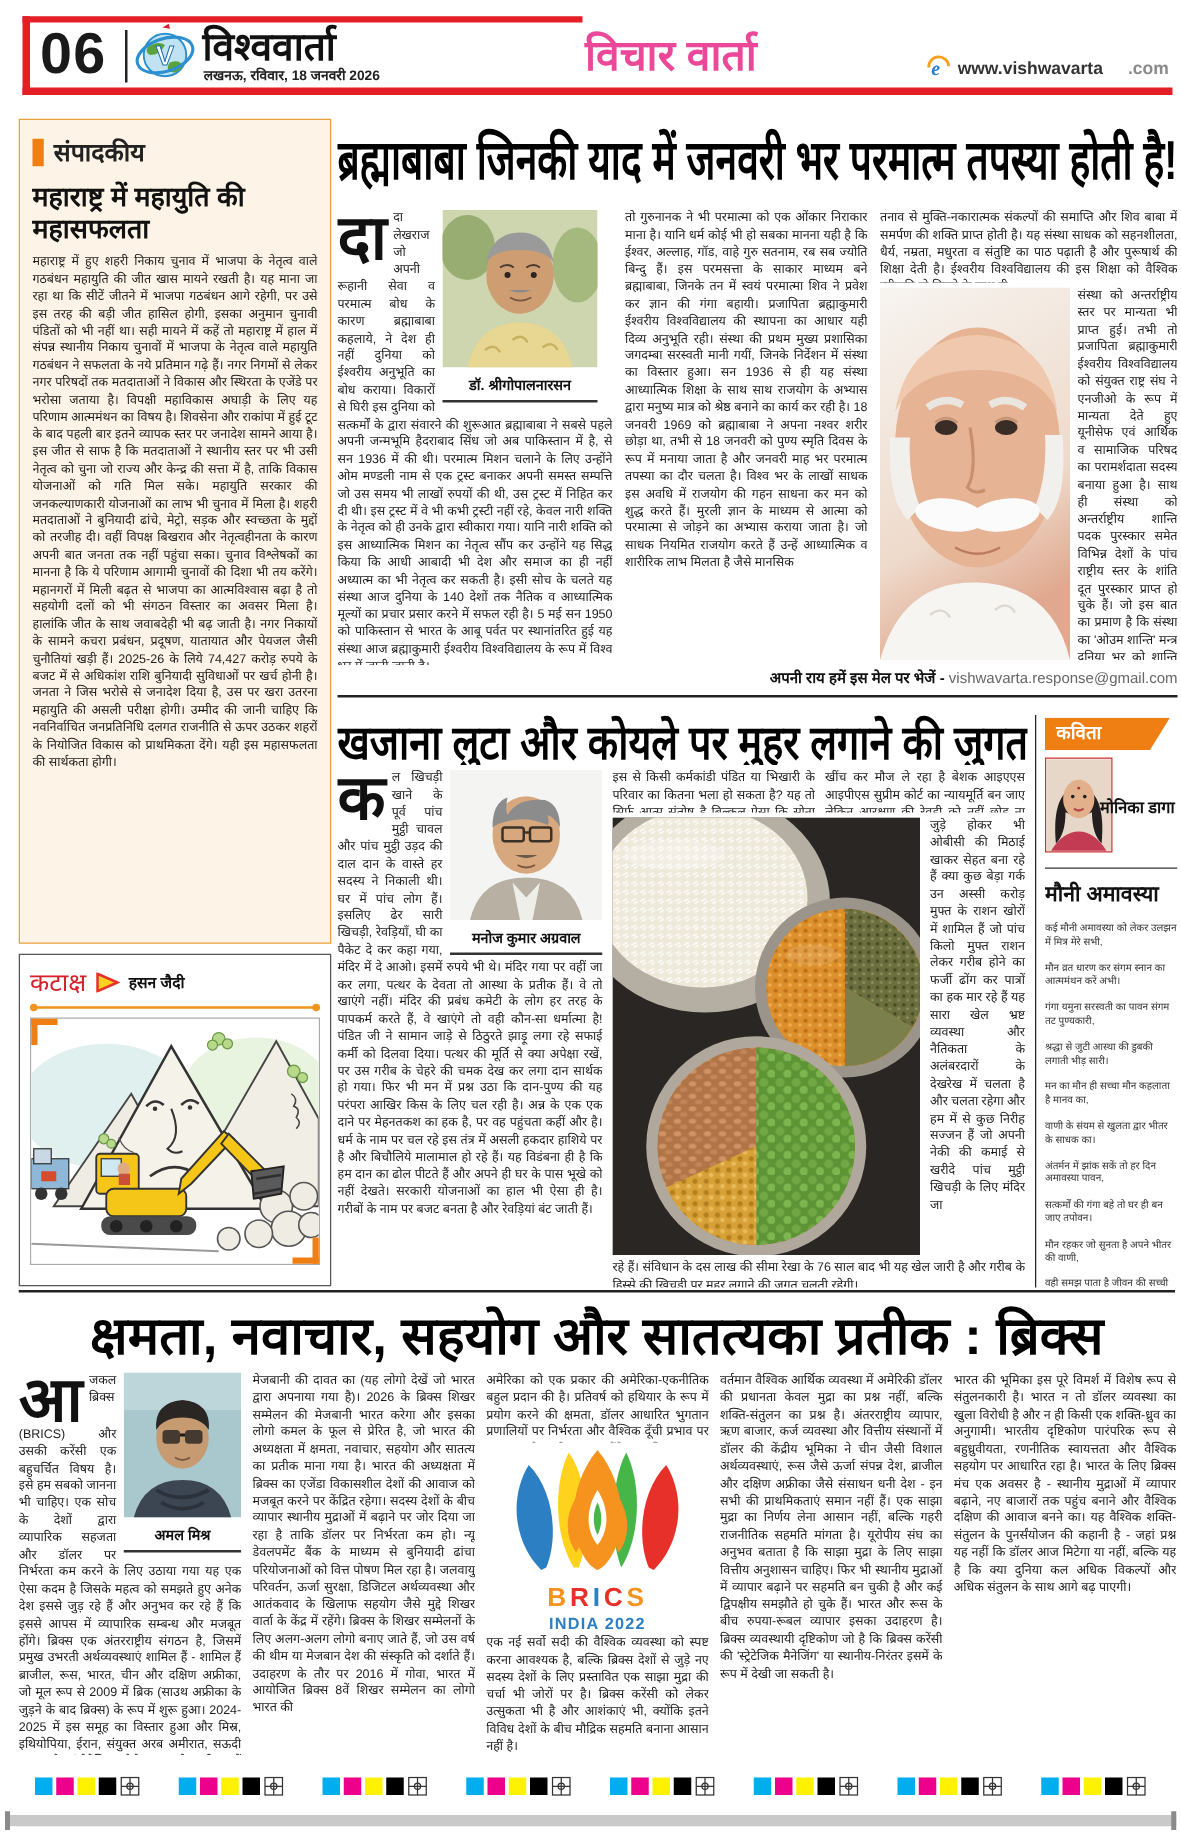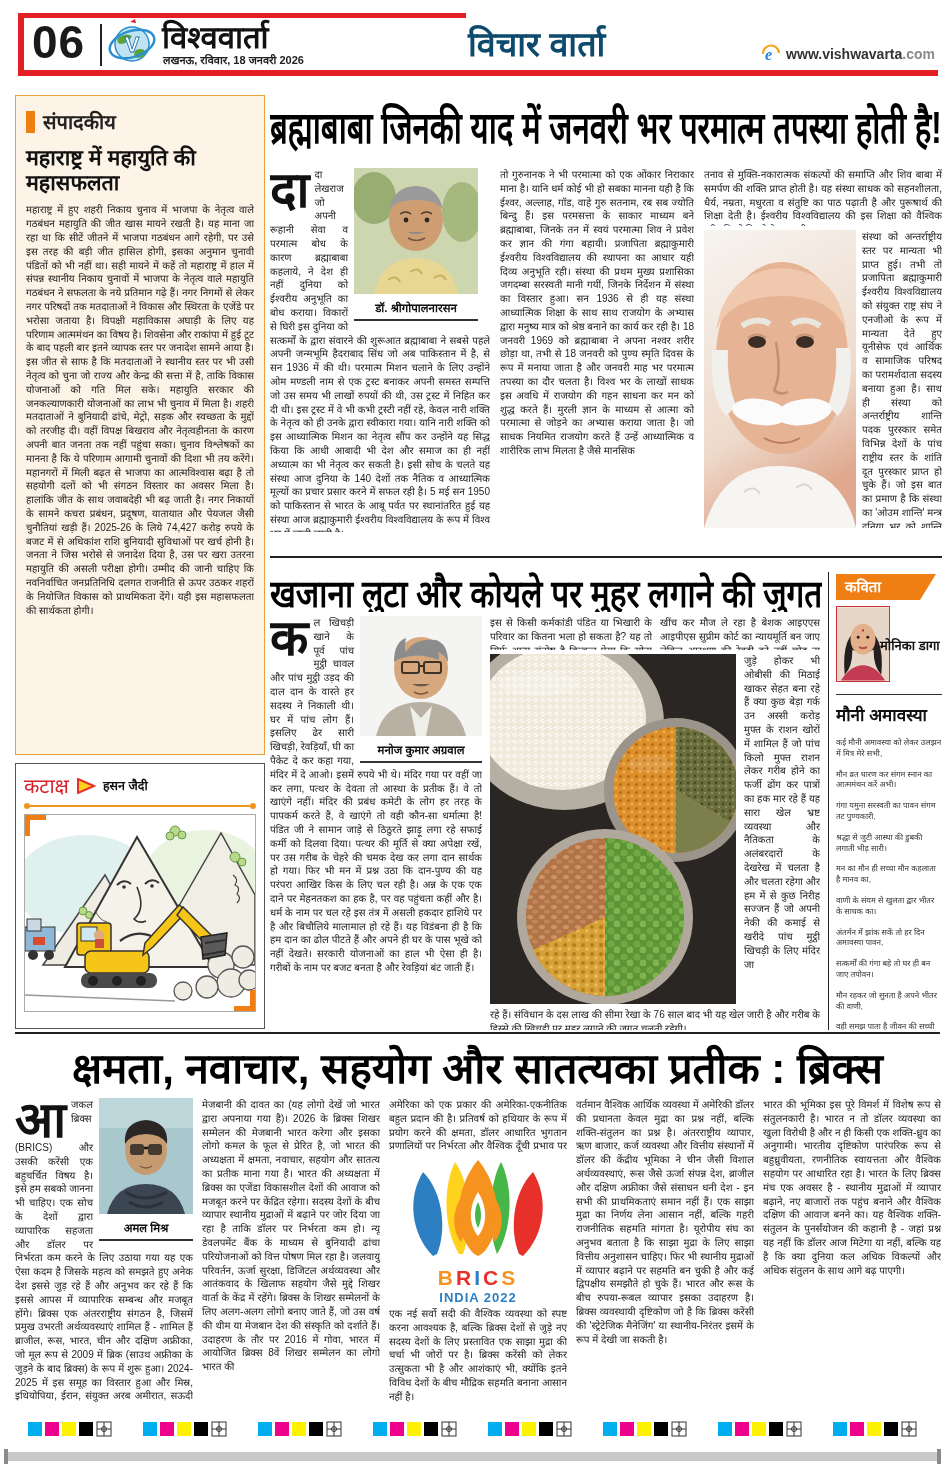--- a/index.html
+++ b/index.html
@@ -6,23 +6,23 @@
   body { background:#ffffff; font-family:"Liberation Sans","DejaVu Sans",sans-serif; }
   #page { position:relative; width:945px; height:1473px; background:#fff; overflow:hidden; color:#1b1b1b;border-radius:11px; }
   .abs { position:absolute; }
 
   
   .red-bar { background:#e31e24; }
   .page-num { font-size:46px; font-weight:800; color:#1a1a1a; letter-spacing:1px; }
   .hdr-divider { background:#222; }
   .masthead { font-size:31px; font-weight:800; color:#111; }
   .dateline { font-size:11px; font-weight:700; color:#222; }
-  .section-banner { font-size:34px; font-weight:800; color:#0c4a6e; }
+  .section-banner { font-size:34px; font-weight:800; color:#ec4899; }
   .website { font-size:14px; font-weight:700; color:#333; display:flex; align-items:center; gap:5px; }
-  .website .tld { color:#8a8a8a; }
+  .website .tld { color:#8a8a8a;margin-left:20px; }
 
   
   .bodytxt { font-size:10px; line-height:1.38; text-align:justify; color:#1c1c1c; overflow:hidden; }
   .dropcap { float:left; font-size:50px; line-height:0.82; font-weight:800; padding:2px 5px 0 0; color:#111; }
   .byline { font-size:11.5px; font-weight:700; text-align:center; color:#111; padding:3px 0 2px; border-bottom:2px solid #333; }
   .fig { border:0; }
   .fit { display:inline-block; white-space:nowrap; }
 
   
   .edit-box { border:1.5px solid #e8a13c; background:#fdf3e6; padding:12px 10px; }
@@ -238,20 +238,24 @@
         <ellipse cx="56" cy="182" rx="28" ry="13" fill="#fbfbfb" transform="rotate(8 56 182)"></ellipse>
         <ellipse cx="100" cy="182" rx="28" ry="13" fill="#fbfbfb" transform="rotate(-8 100 182)"></ellipse>
         <path d="M60,208 q18,10 36,0" stroke="#b97c5e" stroke-width="2" fill="none"></path>
         <path d="M0,298 q18,-64 78,-62 q60,2 74,62 z" fill="#f6f5f2"></path>
         <path d="M40,262 q10,-8 16,2 M92,258 q10,-8 16,2" stroke="#ddd8d0" stroke-width="2" fill="none"></path>
       </svg>
       <div class="bodytxt" style="height:298px;">संस्था को अन्तर्राष्ट्रीय स्तर पर मान्यता भी प्राप्त हुई। तभी तो प्रजापिता ब्रह्माकुमारी ईश्वरीय विश्वविद्यालय को संयुक्त राष्ट्र संघ ने एनजीओ के रूप में मान्यता देते हुए यूनीसेफ एवं आर्थिक व सामाजिक परिषद का परामर्शदाता सदस्य बनाया हुआ है। साथ ही संस्था को अन्तर्राष्ट्रीय शान्ति पदक पुरस्कार समेत विभिन्न देशों के पांच राष्ट्रीय स्तर के शांति दूत पुरस्कार प्राप्त हो चुके हैं। जो इस बात का प्रमाण है कि संस्था का 'ओउम शान्ति' मन्त्र दुनिया भर को शान्ति का संदेश देने में सफल सिद्ध हो रहा है। बेहतर विश्व के लिए संस्था ने अकादमी नाम से उच्च शिक्षा प्राप्ति का आधुनिक संस्थान भी विकसित किया है। मूल्य-निष्ठ शिक्षा के लिए यहां 20 प्रभाग बनाये गए हैं। जिनमें शिक्षा, समाजसेवा, व्यवसाय एवं उद्योग, कला एवं संस्कृति, खेल, ग्राम्य विकास, जनसंचार माध्यम, कानून, चिकित्सा, सुरक्षा, धार्मिक, वैज्ञानिक एवं अभियन्ता, महिला, राजनीतिज्ञ, युवा विकास व प्रशासक सेवा प्रभाग शामिल हैं। जीवनकला, वैश्विक दृष्टिकोण, आध्यात्मिक नैतिक और सांस्कृतिक ज्ञान संसाधन के माध्यम से मानवता की सेवा में संस्था निरंतर सक्रिय है।</div>
     </div>
   </div>
 
+  <div class="abs feedback" style="left:560px;top:533px;width:382px;">
+    <span class="lbl">अपनी राय हमें इस मेल पर भेजें -</span>
+    <span class="mail">vishwavarta.response@gmail.com</span>
+  </div>
 
   <div class="abs rule" style="left:270px;top:556px;width:672px;height:2px;"></div>
 
   <div class="abs" style="left:270px;top:566px;width:552px;height:46px;overflow:hidden;">
     <span class="headline h-mid fit" style="transform-origin: left center; transform: scaleX(0.831325);">खजाना लुटा और कोयले पर मुहर लगाने की जुगत</span>
   </div>
 
   <div class="abs bodytxt" style="left:270px;top:616px;width:212px;height:414px;">
     <span style="float:right;width:122px;margin:0 0 4px 6px;" class="fig">
       <svg width="122" height="120" viewBox="0 0 122 120">

